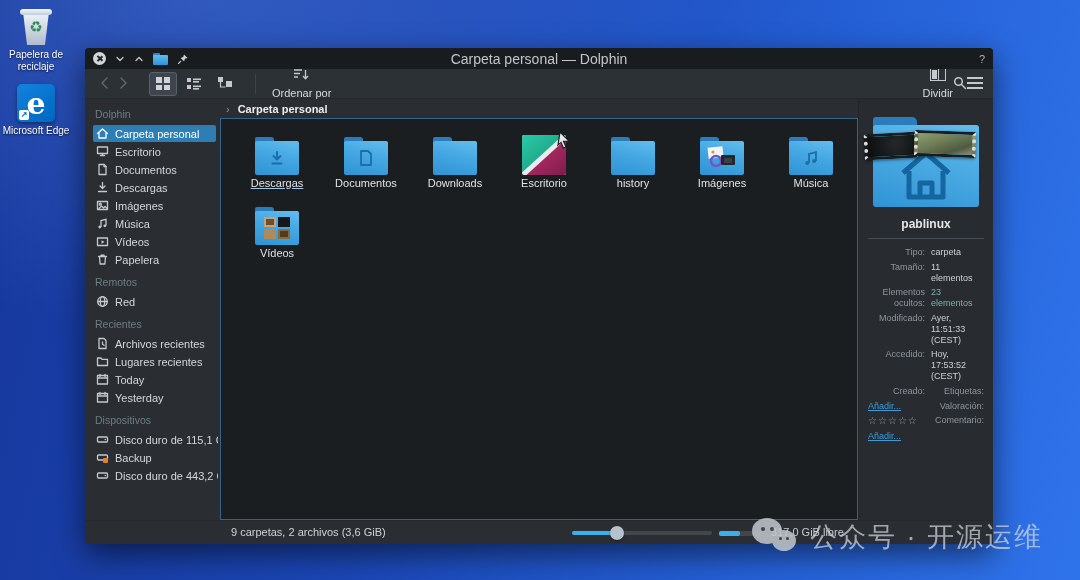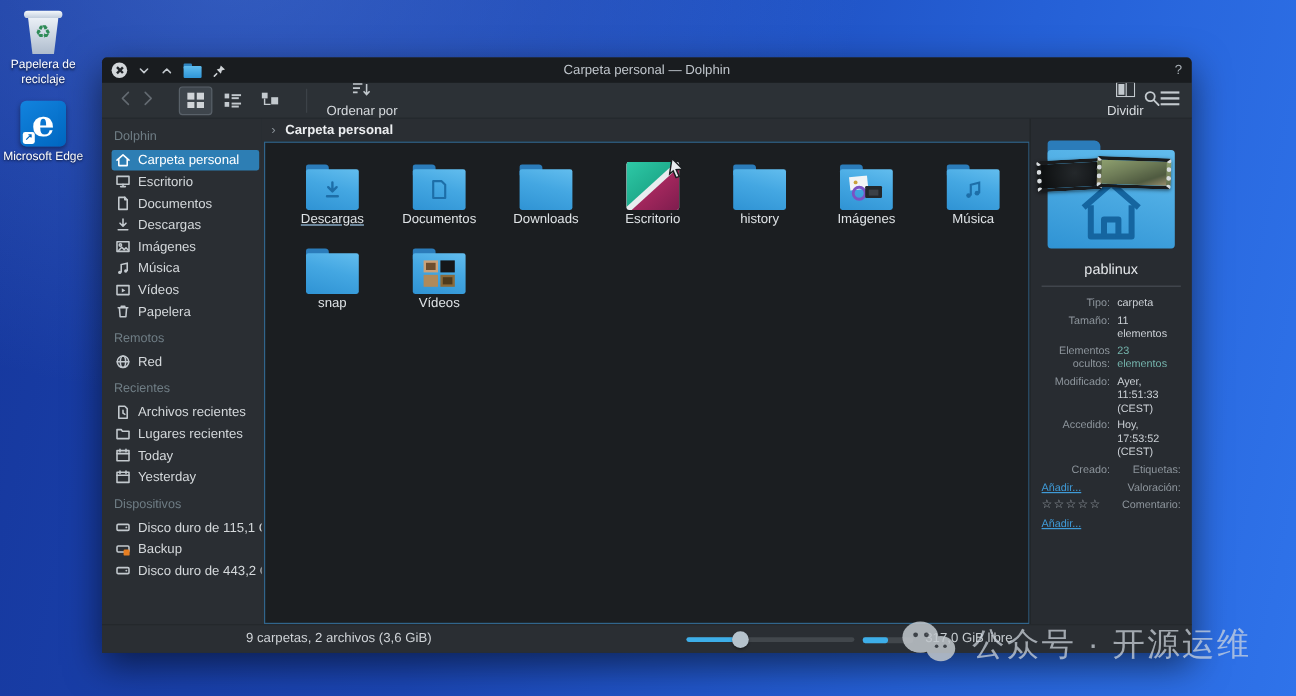--- a/index.html
+++ b/index.html
@@ -39,21 +39,21 @@
   .closebtn { width:13px; height:13px; border-radius:50%; background:#d3d7da; position:relative; cursor:default; }
   .closebtn::before, .closebtn::after { content:""; position:absolute; left:6px; top:3px; width:1.6px;
     height:7px; background:#22262a; }
   .closebtn::before { transform:rotate(45deg); } .closebtn::after { transform:rotate(-45deg); }
   .tb-chev svg, .tb-pin svg { display:block; }
   .mini-folder { width:15px; height:12px; position:relative; }
   .mini-folder::before { content:""; position:absolute; top:0; left:0; width:7px; height:4px;
     background:#2f84c0; border-radius:1px 1px 0 0; }
   .mini-folder::after { content:""; position:absolute; top:2px; left:0; right:0; bottom:0;
     background:linear-gradient(180deg,#5fbcee,#2f95d6); border-radius:1px; }
-  .win-title { position:absolute; left:0; right:0; text-align:center; font-size:11px; color:#c0c6cc; }
+  .win-title { position:absolute; left:0; right:0; text-align:center; font-size:14px; color:#c0c6cc; }
   .tb-help { margin-left:auto; color:#aab1b7; font-size:11px; z-index:1; }
 
   
   .toolbar { height:30px; background:#2c3136; display:flex; align-items:center; padding:0 10px;
     gap:6px; flex:0 0 30px; border-bottom:1px solid #24282c; }
   .nav-arrows { display:flex; gap:10px; margin-right:14px; margin-left:4px; }
   .viewbtns { display:flex; gap:3px; }
   .vbtn { width:28px; height:24px; display:flex; align-items:center; justify-content:center; border-radius:3px; }
   .vbtn.active { background:#3e454c; border:1px solid #596169; }
   .tsep { width:1px; height:20px; background:#3c4248; margin:0 10px; }
@@ -108,34 +108,34 @@
     border-radius:3px 5px 0 0; }
   .preview .fbody { position:absolute; top:8px; left:3px; right:3px; bottom:0;
     background:linear-gradient(195deg,#62bdee,#2f93d4); border-radius:3px;
     display:flex; align-items:flex-end; justify-content:center; }
   .film { position:absolute; height:26px; border:3px solid #191b1d; border-left:4px dotted #d8dcdf;
     border-right:4px dotted #d8dcdf; border-radius:2px; box-shadow:0 1px 3px rgba(0,0,0,.5); z-index:2; }
   .film1 { left:-6px; top:16px; width:54px; transform:rotate(-3deg);
     background:radial-gradient(circle at 60% 40%, #24282b, #0b0d0e); }
   .film2 { left:44px; top:14px; width:62px; transform:rotate(2deg);
     background:linear-gradient(160deg,#8ea06f 0%,#6f7d58 40%,#4f5a40 75%,#9b8f6e 100%); }
-  .pv-name { text-align:center; font-weight:normal; color:#e4e7ea; font-size:12px; margin-top:10px; }
+  .pv-name { text-align:center; font-weight:bold; color:#e4e7ea; font-size:12px; margin-top:10px; }
   .ip-div { height:1px; background:#474d54; margin:7px 0 8px; }
   .props { display:grid; grid-template-columns:57px 1fr; column-gap:6px; row-gap:4px;
     font-size:9px; line-height:1.2; }
   .p-label { color:#8d959c; text-align:right; }
   .p-value { color:#ccd1d6; }
   .p-value.tint { color:#74b3ac; }
   .p-value.link { color:#3f9bd8; text-decoration:underline; }
   .p-value.stars { color:#9aa1a8; font-size:10px; letter-spacing:1px; }
 
   
   .statusbar { height:24px; background:#2a2e33; position:relative; flex:0 0 24px;
     border-top:1px solid #24282c; }
-  .sb-summary { position:absolute; left:120px; top:5px; color:#cfd3d7; }
+  .sb-summary { position:absolute; left:146px; top:5px; color:#cfd3d7; }
   .zoom-slider { position:absolute; left:487px; top:10px; width:140px; height:4px;
     background:#42474c; border-radius:2px; }
   .zoom-fill { position:absolute; left:0; top:0; height:4px; width:45px; background:#3daee9; border-radius:2px; }
   .zoom-handle { position:absolute; left:38px; top:-5px; width:14px; height:14px; border-radius:50%;
     background:#b5c2cc; box-shadow:0 1px 2px rgba(0,0,0,.4); }
   .freebar { position:absolute; left:634px; top:10px; width:42px; height:5px; background:#42474c; border-radius:2px; }
   .freebar-fill { width:21px; height:5px; background:#3daee9; border-radius:2px; }
   .freetext { position:absolute; left:686px; top:5px; color:#c7ccd0; }
 
   
@@ -529,29 +529,20 @@
                     <svg width="18" height="18">
                       <path d="M7 14V5l7-1.8V12" fill="none" stroke="#1d6ea8" stroke-width="1.8"></path>
                       <circle cx="5.2" cy="14" r="2" fill="#1d6ea8"></circle>
                       <circle cx="12.2" cy="12" r="2" fill="#1d6ea8"></circle>
                     </svg>
                   </span>
                 </div>
               </div>
             </div>
             <div class="fname">Música</div>
-          </div>
-          <div class="fitem">
-            <div class="art">
-              <div class="ficon">
-                <div class="tab"></div>
-                <div class="fbody"></div>
-              </div>
-            </div>
-            <div class="fname">snap</div>
           </div>
           <div class="fitem">
             <div class="art">
               <div class="ficon">
                 <div class="tab"></div>
                 <div class="fbody">
                   <span class="ov">
                     <svg width="28" height="24">
                       <rect x="1" y="1" width="12" height="10" fill="#caa27a"></rect>
                       <rect x="3" y="3" width="8" height="6" fill="#6e4e2e"></rect>

